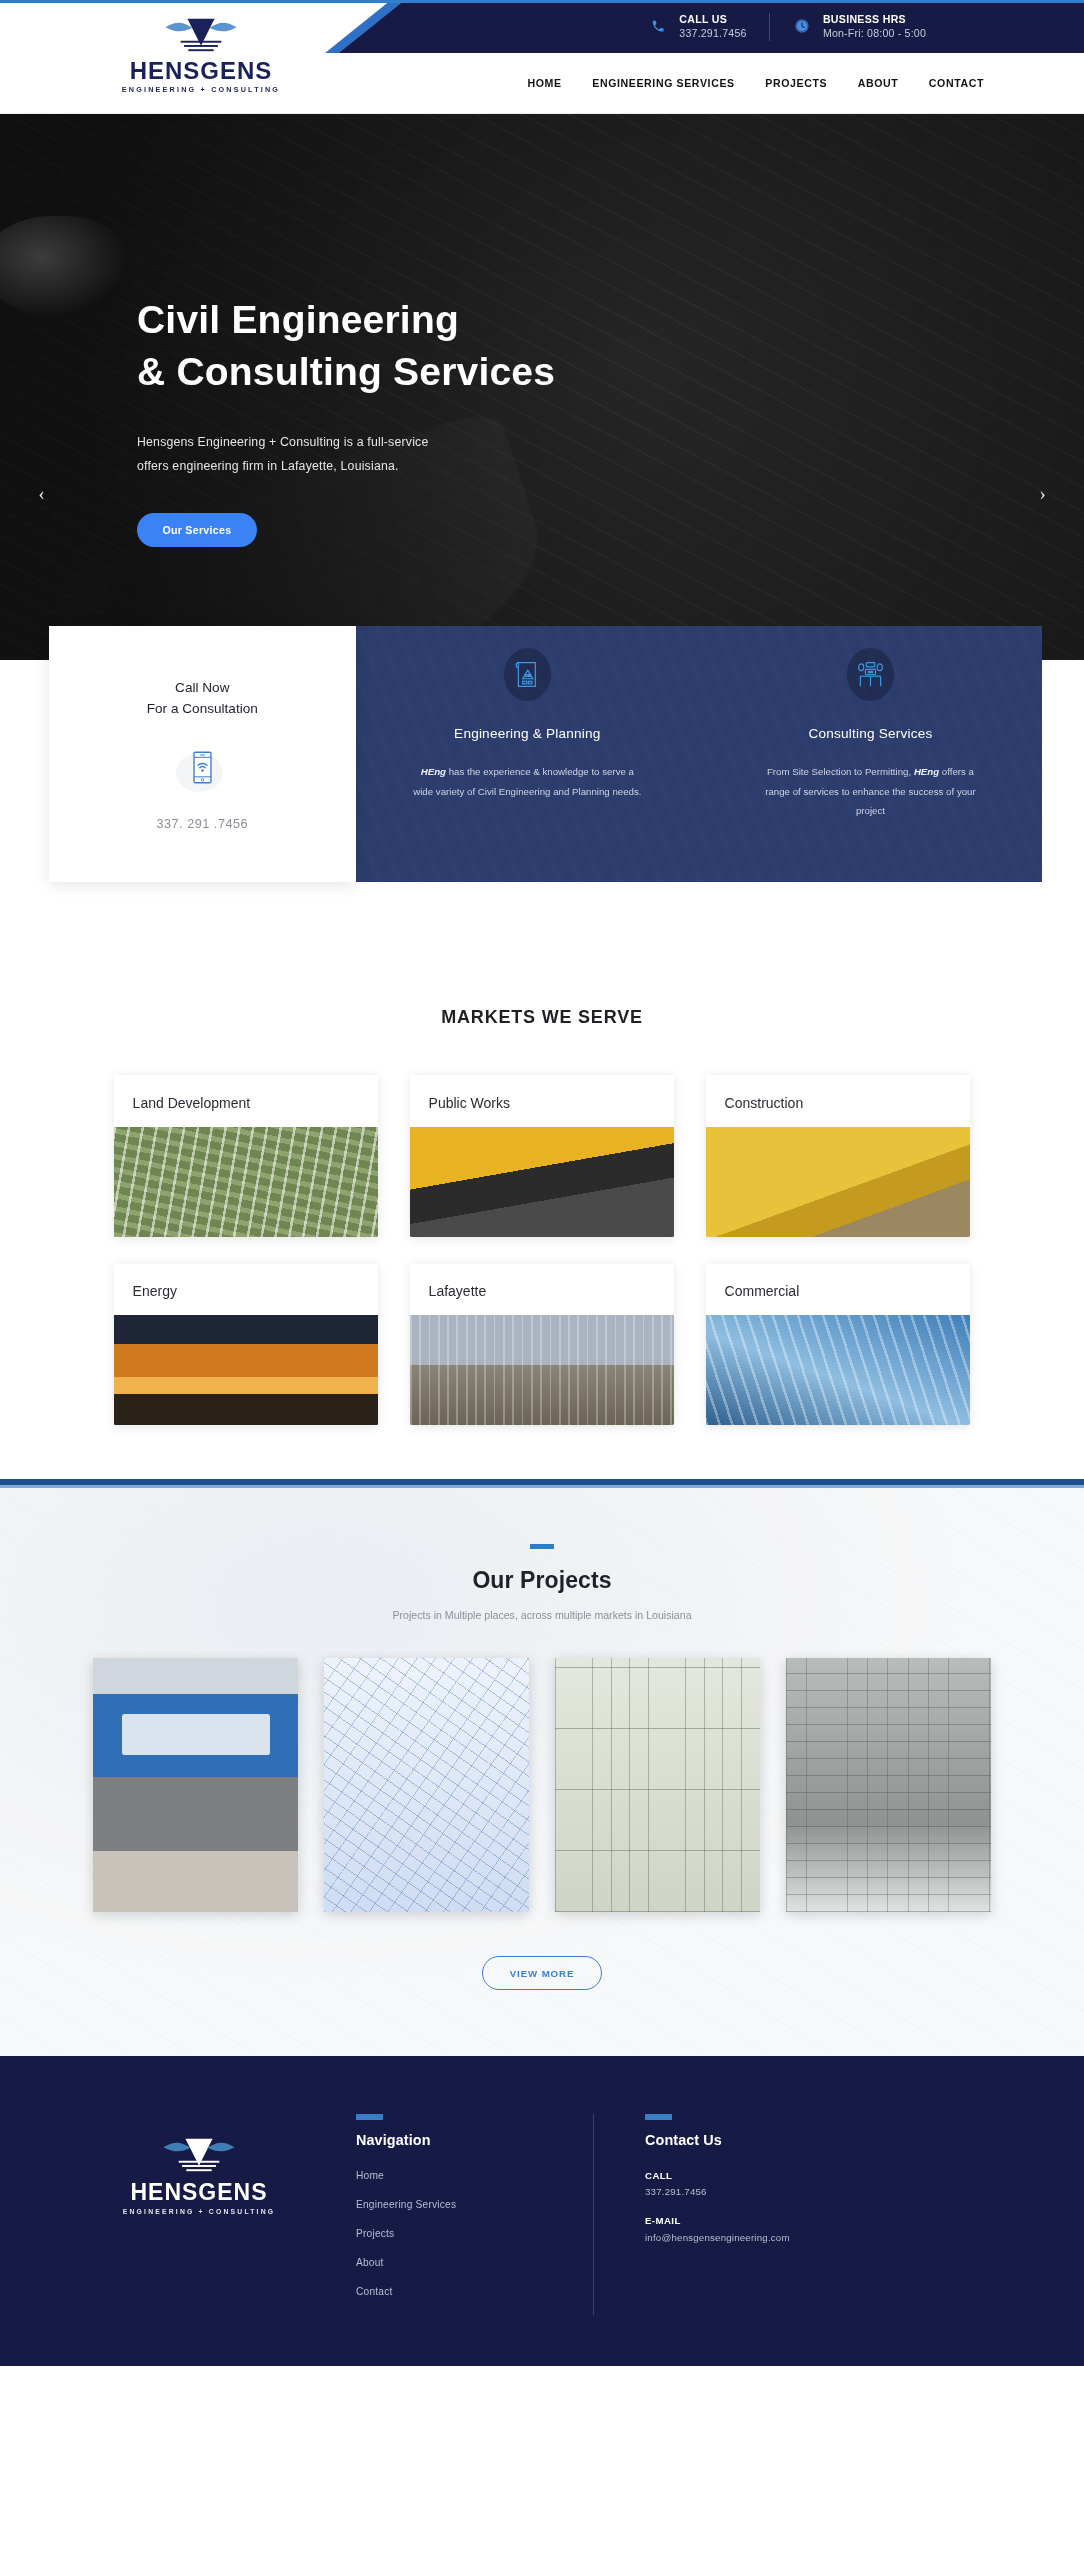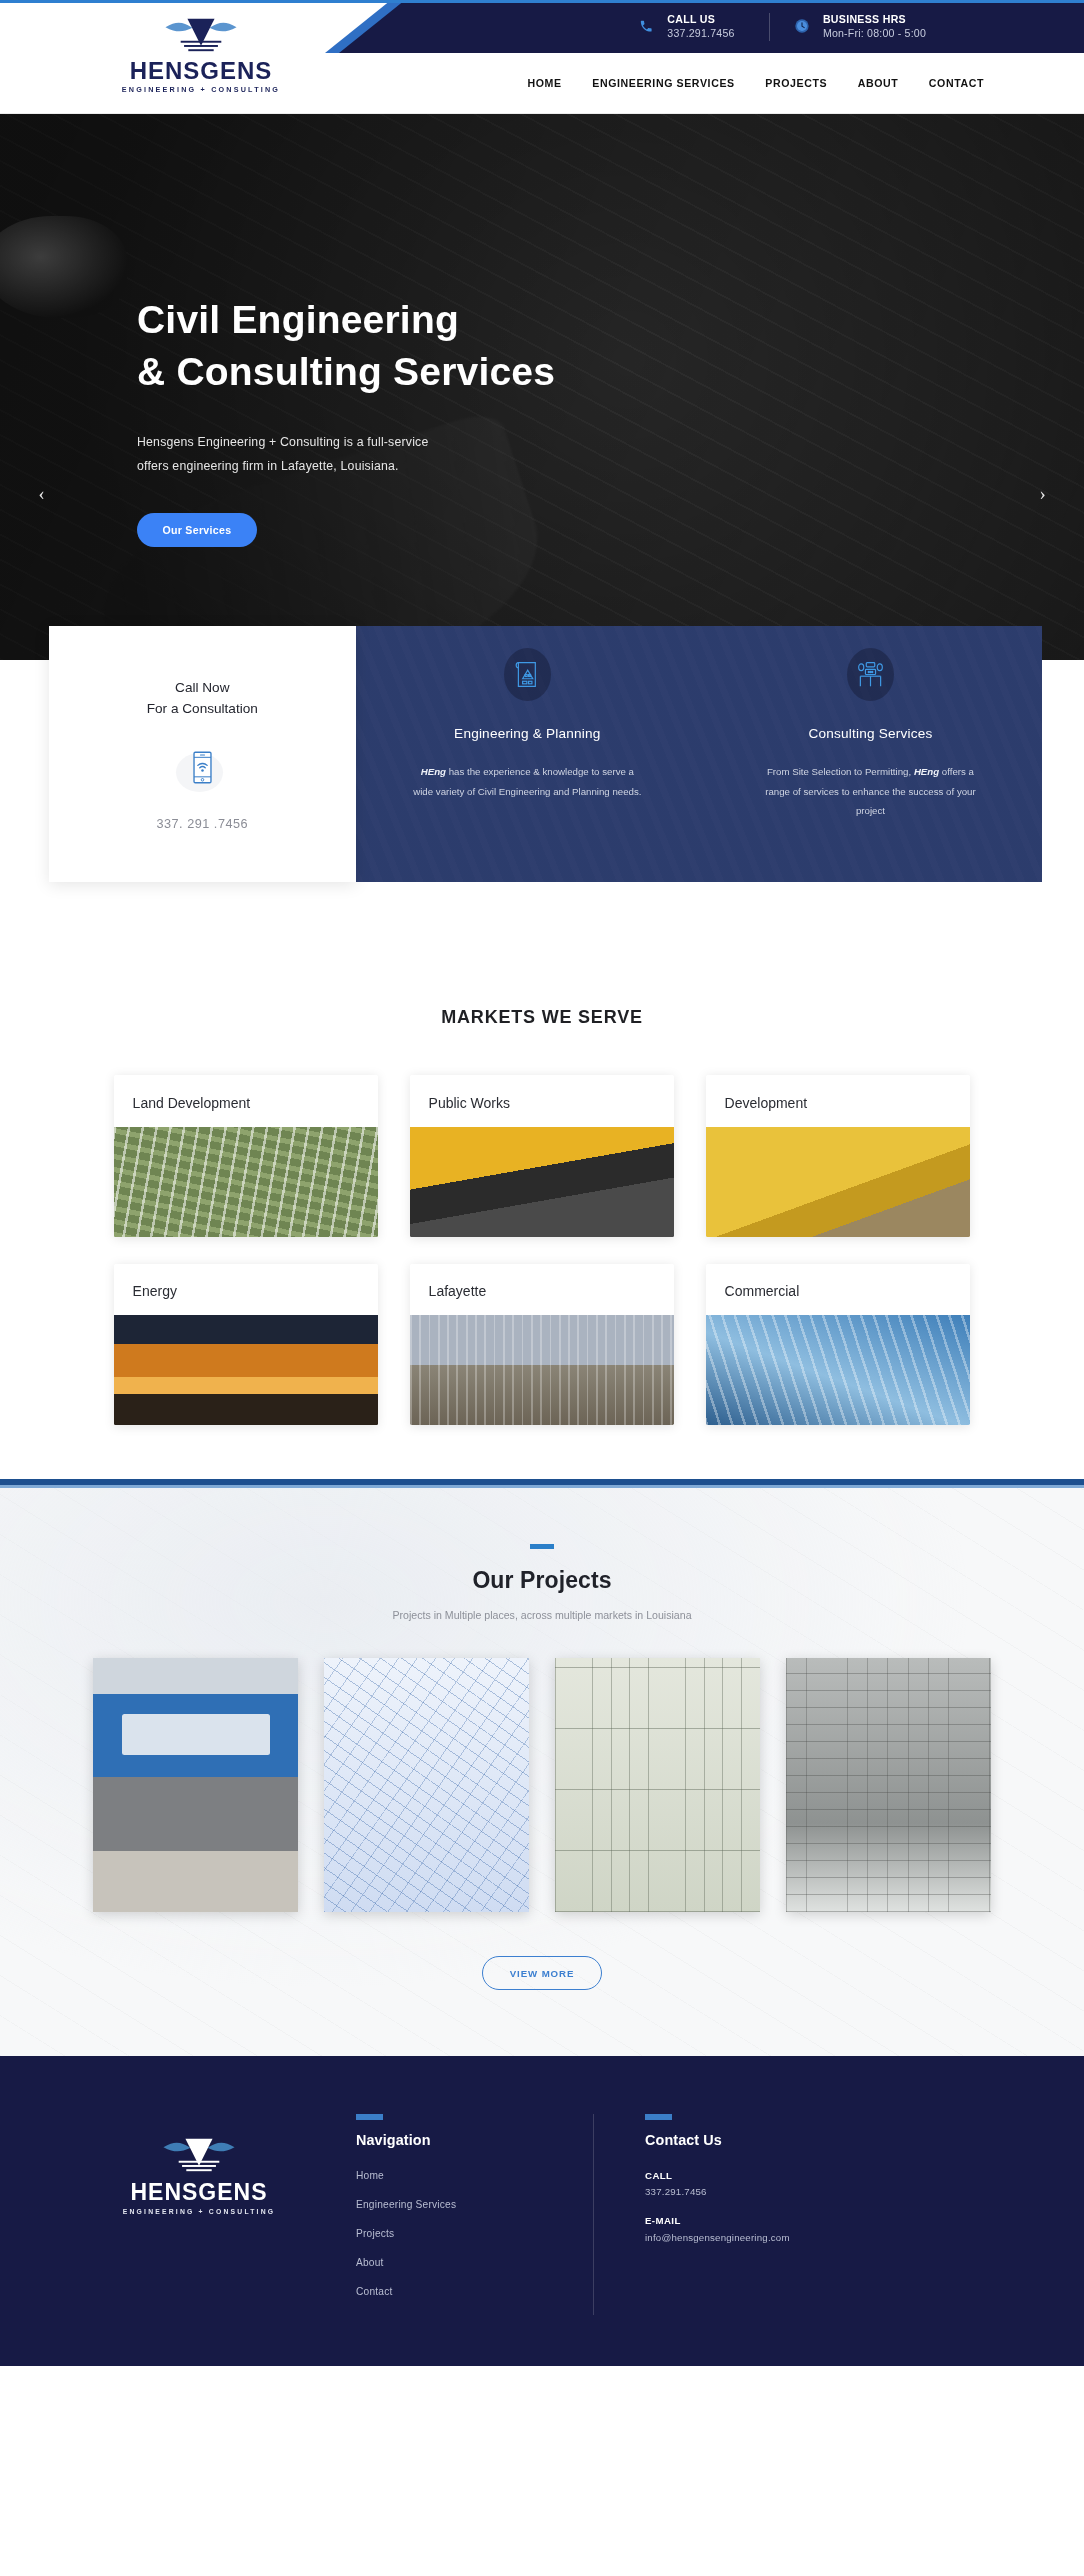--- a/index.html
+++ b/index.html
@@ -27,21 +27,21 @@
     position:absolute; top:0; right:0; height:53px; width:759px;
     background:#2f6fc4;
     clip-path: polygon(66px 0, 100% 0, 100% 100%, 0 100%);
   }
   .topbar-blueline {
     position:absolute; left:0; top:0; width:100%; height:3.4px; background:#2f7fd0;
   }
   .topbar-inner {
     position:relative; z-index:5; width:1000px; height:53px;
     display:flex; align-items:center; justify-content:flex-end;
-    padding-right:52px; gap:12px;
+    padding-right:52px; gap:0;
   }
   .contact-block { display:flex; align-items:center; gap:11px; padding:0 22px; }
   .contact-block + .contact-block { border-left:0.8px solid rgba(255,255,255,.22); }
   .ci { width:20.3px; height:20.3px; display:flex; align-items:center; justify-content:center; color:#3f8fe0; }
   .ci svg { display:block; }
   .contact-text .ct-title {
     color:#ffffff; font-size:10.6px; font-weight:bold; letter-spacing:0.3px; line-height:13.6px;
   }
   .contact-text .ct-sub {
     color:#c6cbdd; font-size:10.6px; line-height:14.4px; letter-spacing:0.2px;
@@ -465,21 +465,21 @@
         <div class="mcard-label">Land Development</div>
         <div class="mcard-img img-land"></div>
       </div>
 
       <div class="mcard">
         <div class="mcard-label">Public Works</div>
         <div class="mcard-img img-works"></div>
       </div>
 
       <div class="mcard">
-        <div class="mcard-label">Development</div>
+        <div class="mcard-label">Construction</div>
         <div class="mcard-img img-construction"></div>
       </div>
 
       <div class="mcard">
         <div class="mcard-label">Energy</div>
         <div class="mcard-img img-energy"></div>
       </div>
 
       <div class="mcard">
         <div class="mcard-label">Lafayette</div>

